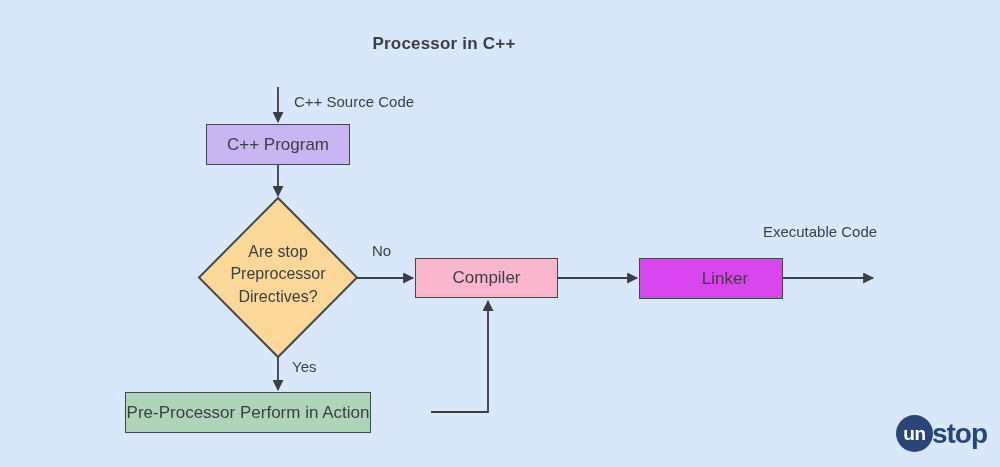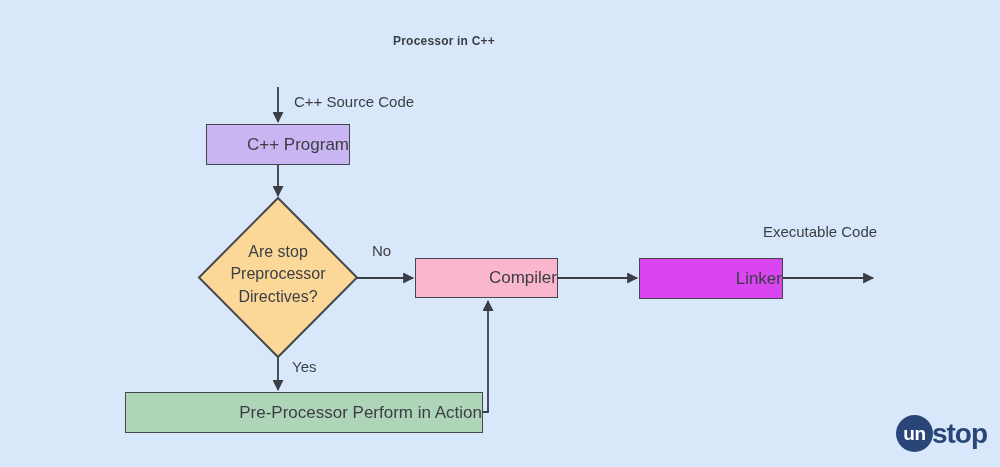--- a/index.html
+++ b/index.html
@@ -16,37 +16,37 @@
   #diagram-svg {
     position: absolute;
     left: 0; top: 0;
     width: 1000px; height: 467px;
   }
   .title {
     position: absolute;
     top: 34px; left: 0;
     width: 888px;
     text-align: center;
-    font-size: 12px;
+    font-size: 17px;
     font-weight: 700;
     letter-spacing: 0.2px;
   }
   .node {
     position: absolute;
     display: flex;
     align-items: center;
-    justify-content: flex-end;
+    justify-content: center;
     border: 1.5px solid;
     font-size: 17px;
     text-align: center;
   }
   .node-cpp     { left: 206px; top: 124px; width: 144px; height: 41px; }
   .node-compiler{ left: 415px; top: 258px; width: 143px; height: 40px; }
   .node-linker  { left: 639px; top: 258px; width: 144px; height: 41px; }
-  .node-preproc { left: 125px; top: 392px; width: 358px; height: 41px; }
+  .node-preproc { left: 125px; top: 392px; width: 246px; height: 41px; }
   .diamond-text {
     position: absolute;
     left: 203px; top: 241px;
     width: 150px;
     text-align: center;
     font-size: 16px;
     line-height: 1.4;
   }
   .edge-label {
     position: absolute;

